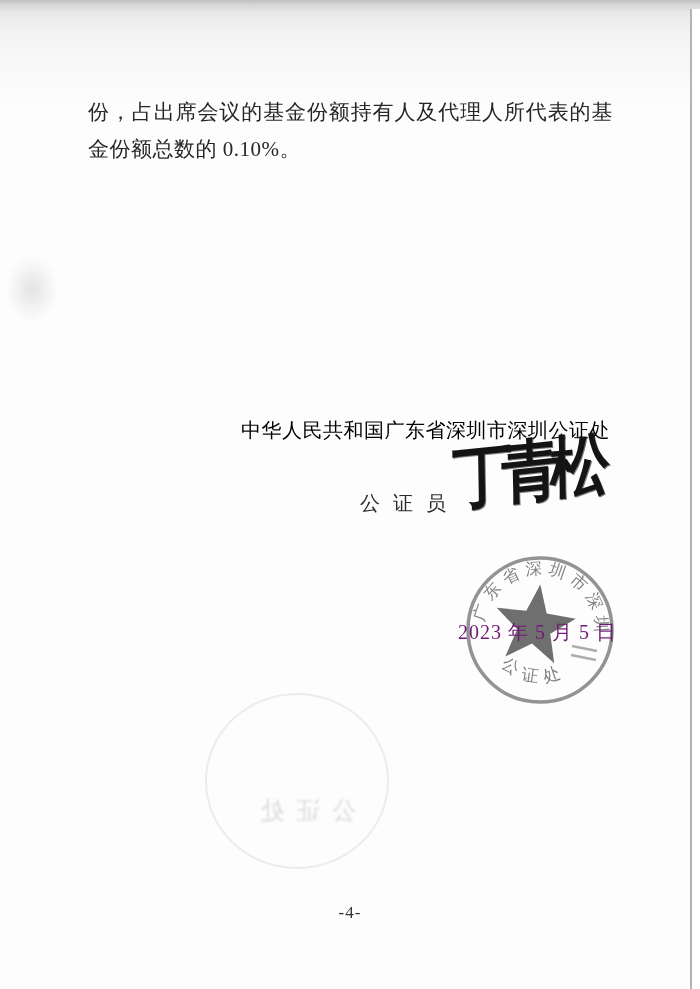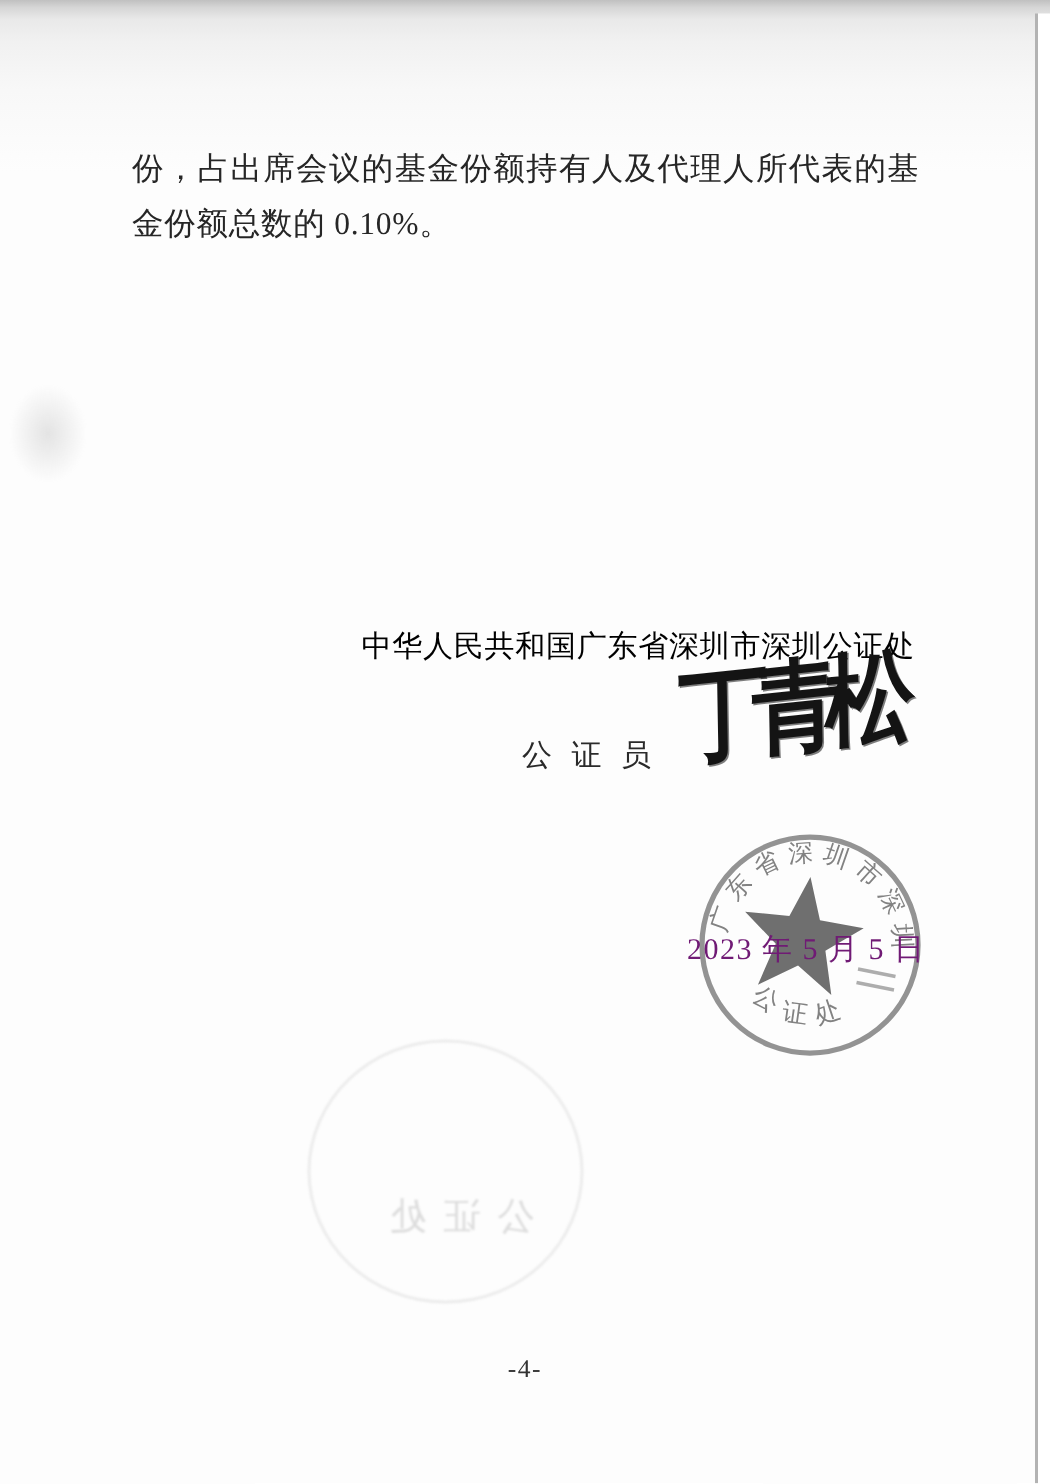--- a/index.html
+++ b/index.html
@@ -34,21 +34,21 @@
     font-size:21px; line-height:36.5px; letter-spacing:.5px;
     text-align:justify; text-align-last:left;
   }
   .body-text p { margin:0; }
   .body-text p.indent { text-indent:2em; }
   .issuer-line {
     position:absolute; left:0; top:417px; width:610px;
     text-align:right; font-size:20px; letter-spacing:.5px; color:#000000;
   }
   .role-label {
-    position:absolute; left:348px; top:490px;
+    position:absolute; left:360px; top:490px;
     font-size:20px; letter-spacing:4px; color:#2a2a2a;
   }
   .signature {
     position:absolute; left:452px; top:446px; width:200px;
     font-size:60px; font-weight:700; color:#141414;
     letter-spacing:-11px; line-height:1;
     transform:rotate(-6deg) skewX(-5deg) scaleY(1.12);
     transform-origin:left top;
     text-shadow:1px 1px 0 rgba(20,20,20,.55);
   }

